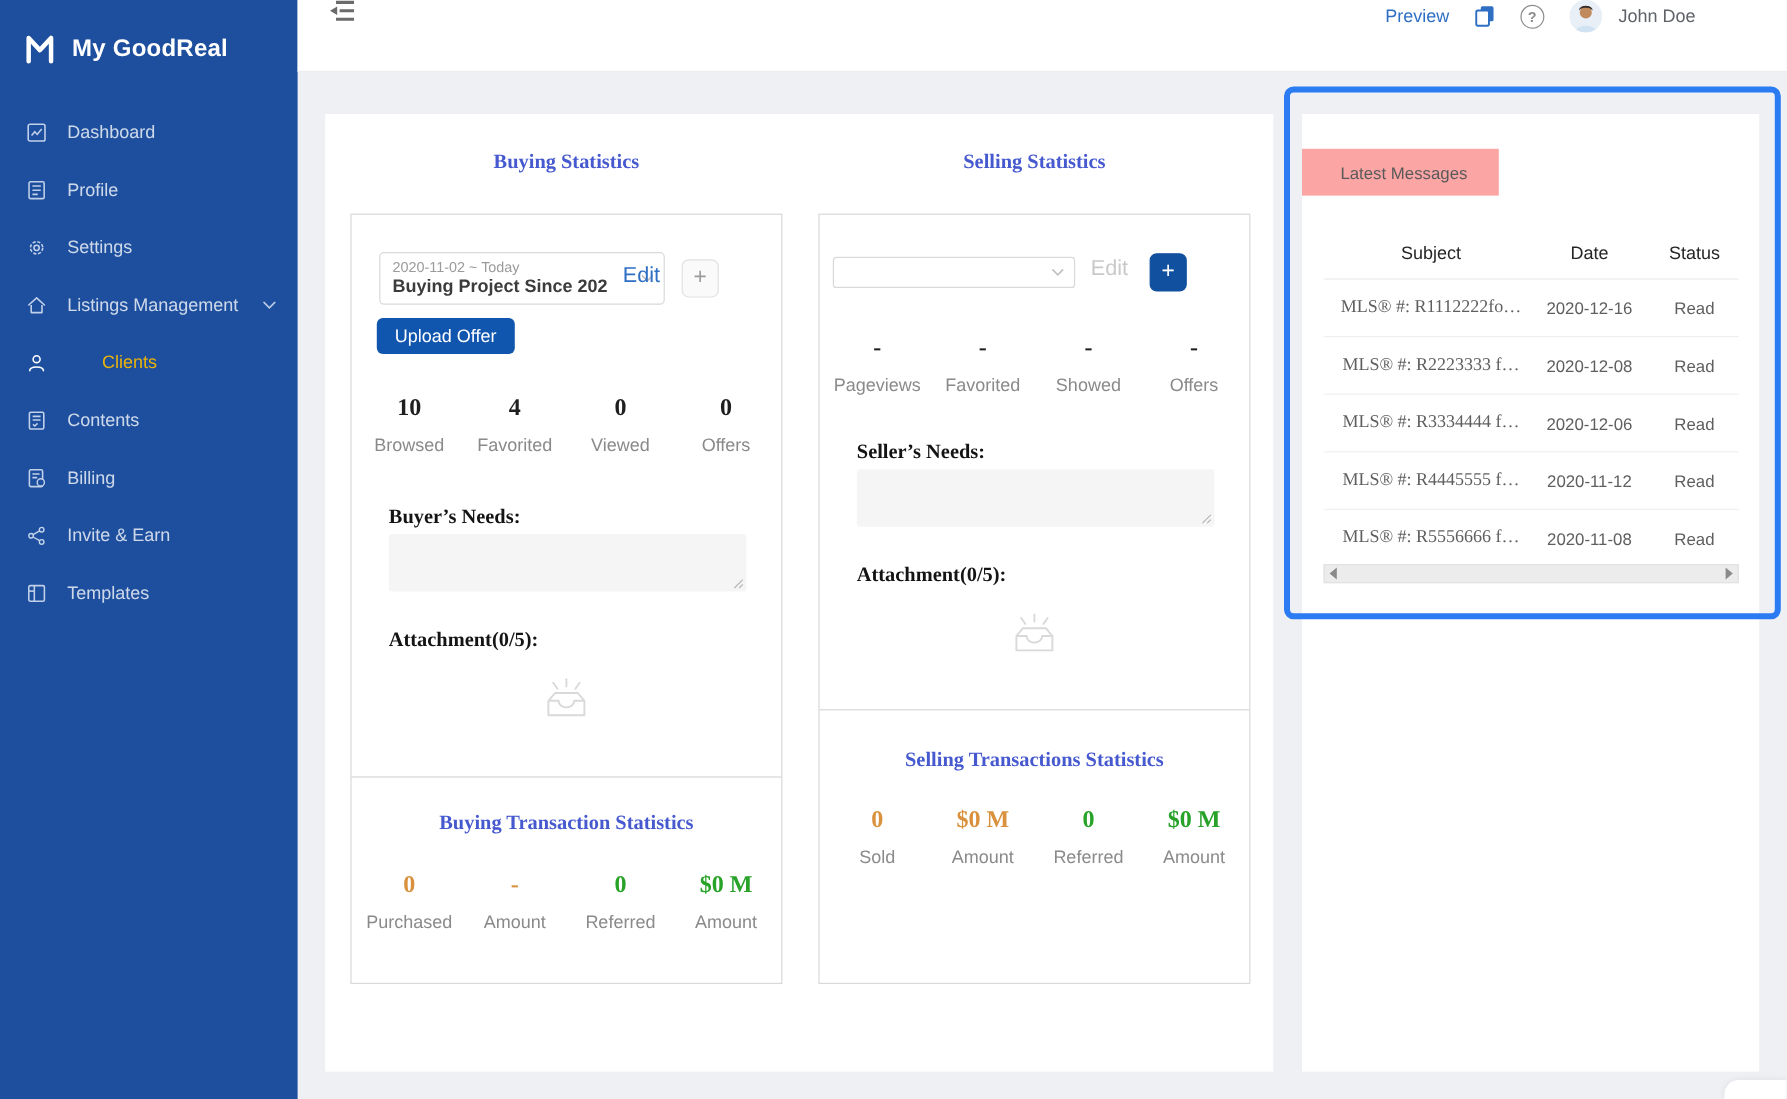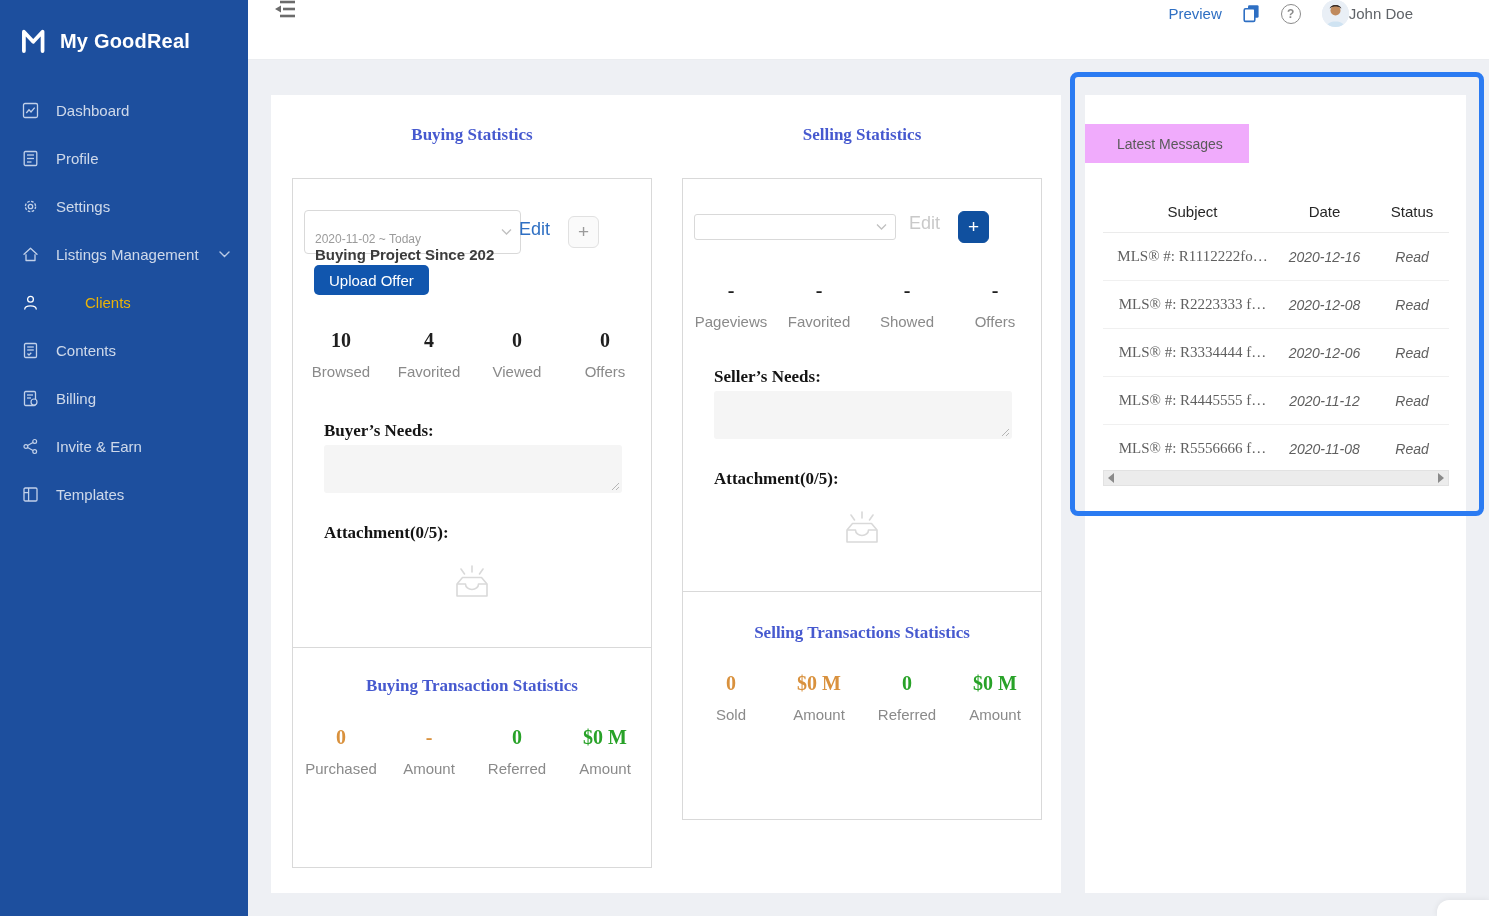--- a/index.html
+++ b/index.html
@@ -22,41 +22,41 @@
 
   
   .topbar { position:absolute; left:248px; top:0; width:1241px; height:60px; background:#ffffff; border-bottom:1px solid #ebedf0;
             display:flex; align-items:flex-start; }
   .menu-fold { margin-left:27px; width:22px; height:18px; cursor:pointer; }
   .topbar-right { margin-left:auto; margin-right:76px; display:flex; align-items:center; gap:21px; }
   .preview-link { color:#2e6fc3; font-size:15px; cursor:pointer; }
   .copy-ic { width:17px; height:19px; cursor:pointer; }
   .help-ic { width:20px; height:20px; border:1.4px solid #8b8b8b; border-radius:50%; color:#8b8b8b; font-size:12px;
              display:flex; align-items:center; justify-content:center; cursor:pointer; font-weight:bold; }
-  .user-chip { display:flex; align-items:center; gap:0; cursor:pointer; }
+  .user-chip { display:flex; align-items:center; gap:14px; cursor:pointer; }
   .avatar { width:27px; height:27px; border-radius:50%; overflow:hidden; background:#e8eef5; flex:0 0 auto; }
   .user-name { color:#5f6368; font-size:15px; }
 
   
   .main-card { position:absolute; left:271px; top:95px; width:790px; height:798px; background:#fff; }
   .right-card { position:absolute; left:1085px; top:95px; width:381px; height:798px; background:#fff; }
 
   .col { position:absolute; top:0; width:360px; }
   .col-buying { left:21px; }
   .col-selling { left:411px; }
   .panel-title { position:absolute; left:0; top:30px; width:100%; text-align:center;
                  font-family:"Liberation Serif","DejaVu Serif",serif; font-weight:bold; font-size:17px; color:#4659cf; }
   .pbox { position:absolute; left:0; width:360px; border:1px solid #d9d9d9; background:#fff; }
   .box-b1 { top:83px; height:470px; }
-  .box-b2 { top:552px; height:221px; }
+  .box-b2 { top:552px; height:173px; }
   .box-s1 { top:83px; height:414px; }
   .box-s2 { top:496px; height:229px; }
 
-  .select2 { position:absolute; left:11px; top:31px; width:217px; height:44px; border:1px solid #d9d9d9; border-radius:4px;
-             padding:21px 24px 5px 10px; cursor:pointer; background:#fff; }
+  .select2 { position:absolute; left:23px; top:31px; width:238px; height:44px; border:1px solid #d9d9d9; border-radius:4px;
+             padding:5px 24px 5px 10px; cursor:pointer; background:#fff; }
   .select2 .rng { font-size:12px; color:#9b9b9b; white-space:nowrap; }
   .select2 .prj { font-size:15px; font-weight:bold; color:#3c3c3c; white-space:nowrap; overflow:hidden; }
   .select1 { position:absolute; left:11px; top:35px; width:202px; height:26px; border:1px solid #d9d9d9; border-radius:3px;
              background:#fff; cursor:pointer; }
   .sel-chev { position:absolute; right:8px; top:50%; transform:translateY(-50%); width:11px; height:7px; }
 
   .edit-link { position:absolute; left:226px; font-size:18px; cursor:pointer; }
   .edit-blue { color:#2e6fc3; top:40px; }
   .edit-gray { color:#c9c9c9; top:34px; }
   .plus-btn { position:absolute; left:275px; width:31px; height:32px; border-radius:6px; font-size:19px; line-height:30px;
@@ -75,31 +75,31 @@
 
   .field-lbl { position:absolute; left:31px; font-family:"Liberation Serif","DejaVu Serif",serif; font-weight:bold;
                font-size:17px; color:#141414; }
   .ta-wrap { position:absolute; left:31px; width:298px; height:48px; }
   .ta-wrap textarea { width:100%; height:100%; background:#f5f5f5; border:none; border-radius:3px; resize:none; }
   .ta-handle { position:absolute; right:2px; bottom:2px; width:9px; height:9px; pointer-events:none; }
 
   .empty-ic { position:absolute; left:50%; transform:translateX(-50%); width:46px; height:42px; }
 
   
-  .msg-tab { position:absolute; left:0; top:29px; width:164px; height:39px; background:#f0abfc; display:flex; align-items:center;
+  .msg-tab { position:absolute; left:0; top:29px; width:164px; height:39px; background:#fca5a5; display:flex; align-items:center;
              padding-left:32px; font-size:14px; color:#5a5a5a; cursor:pointer; }
   .msg-table { position:absolute; left:18px; top:96px; width:346px; }
   .mrow { display:flex; align-items:center; height:48px; border-bottom:1px solid #f0f0f0; cursor:pointer;text-align:center; }
   .mrow.mhead { height:42px; border-bottom:1px solid #ebebeb; cursor:default; }
   .mc1 { width:171px; padding-left:8px; }
   .mc2 { width:101px; padding-left:0; }
   .mc3 { width:74px; }
   .mhead div { font-size:15px; color:#262626; }
   .m-subj { font-family:"Liberation Serif","DejaVu Serif",serif; font-size:15px; color:#5f5f5f; white-space:nowrap; overflow:hidden; }
-  .m-cell { font-size:14px; color:#5f5f5f;font-style:italic; }
+  .m-cell { font-size:14px; color:#5f5f5f; }
   .msg-scroll { position:absolute; left:18px; top:375px; width:346px; height:16px; background:#ececec; border:1px solid #e2e2e2;
                 display:flex; align-items:center; justify-content:space-between; padding:0 4px; cursor:pointer; }
   .tri { width:0; height:0; border-style:solid; }
   .tri-l { border-width:5px 6px 5px 0; border-color:transparent #8a8a8a transparent transparent; }
   .tri-r { border-width:5px 0 5px 6px; border-color:transparent transparent transparent #8a8a8a; }
 
   
   .highlight { position:absolute; left:1070px; top:72px; width:414px; height:444px; border:5px solid #2b7bf2; border-radius:8px;
                pointer-events:none; }
   .corner-widget { position:absolute; left:1437px; top:900px; width:52px; height:16px; background:#fff;

